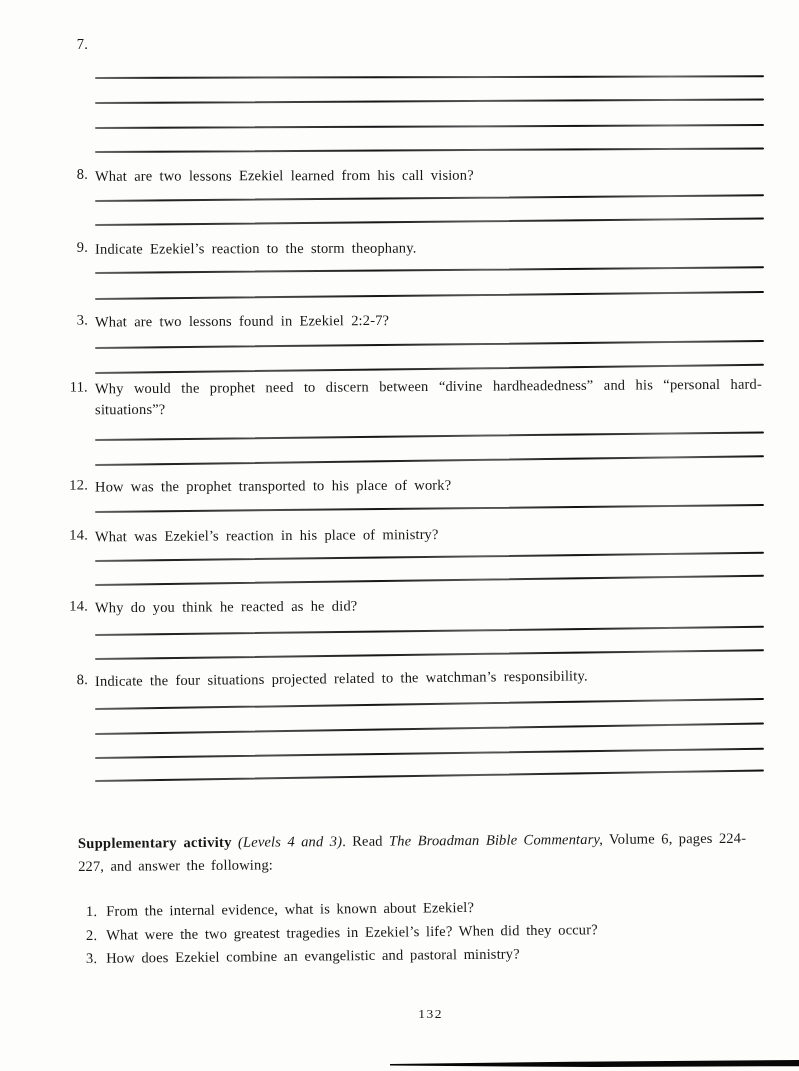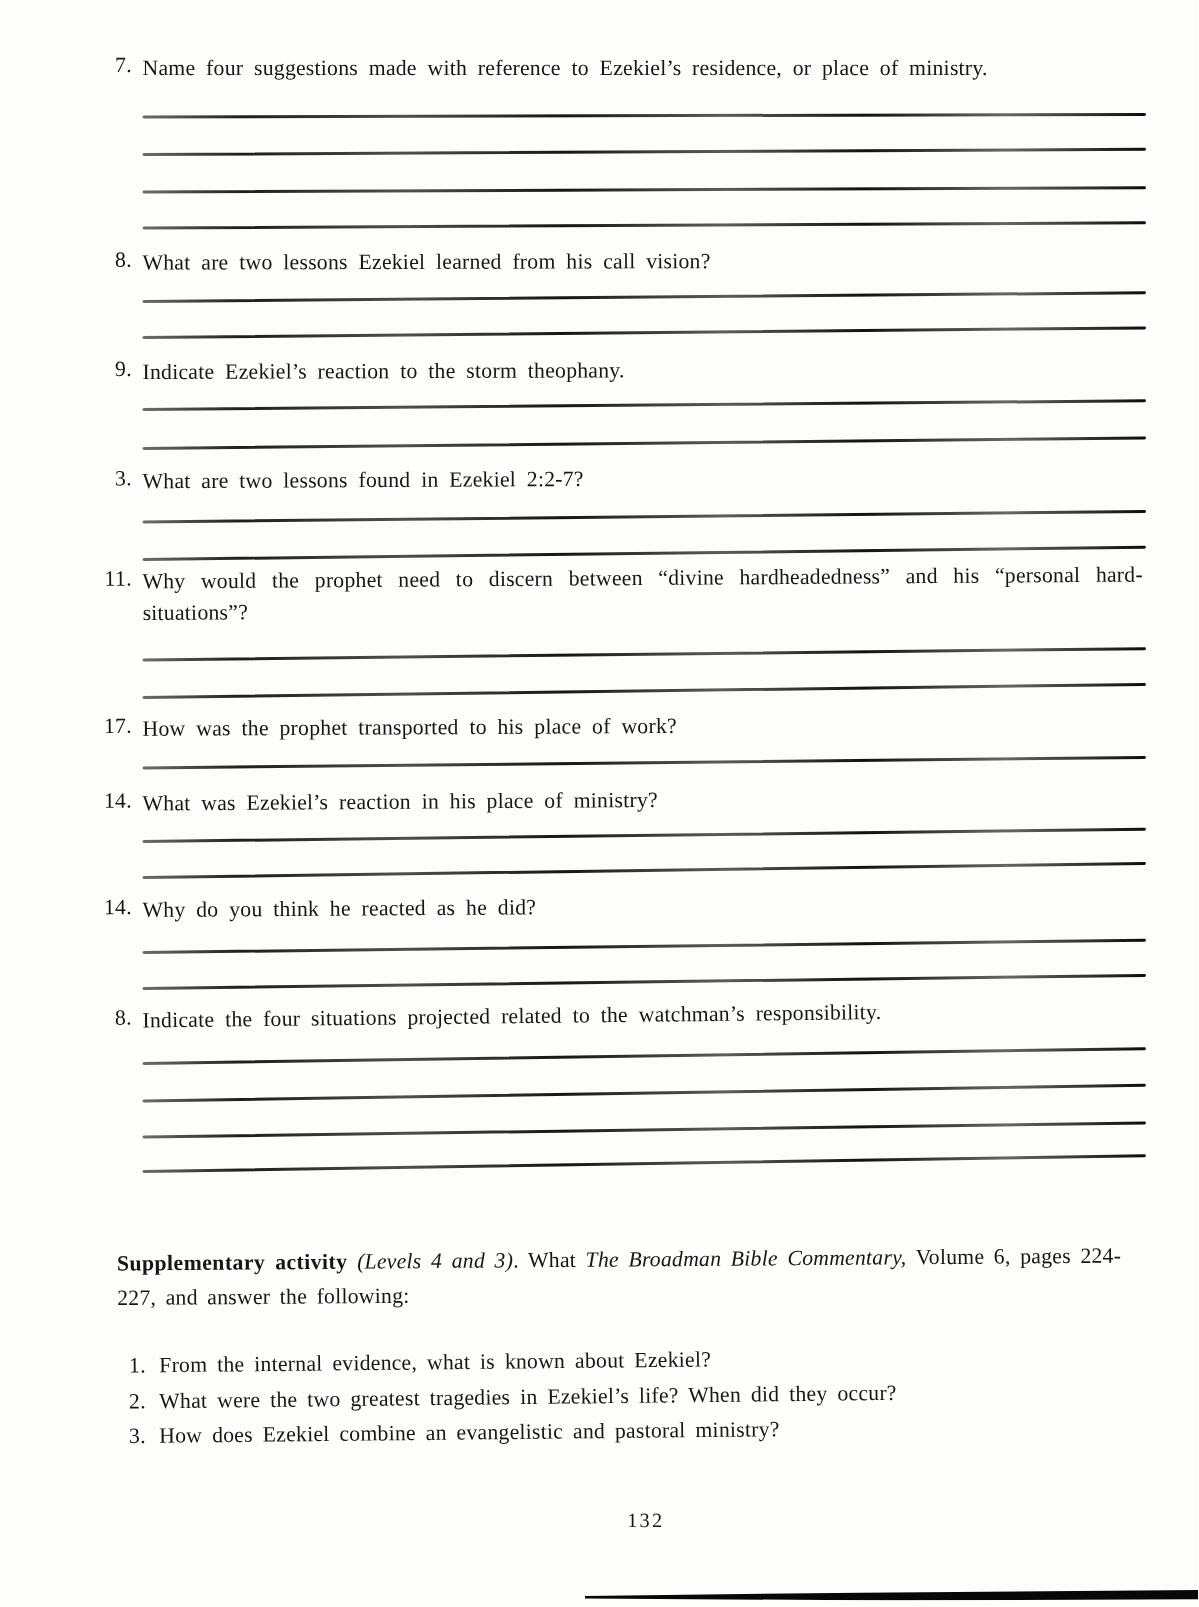--- a/index.html
+++ b/index.html
@@ -98,21 +98,20 @@
     clip-path: polygon(0 58%, 45% 25%, 100% 0, 100% 88%, 50% 100%, 0 80%);
   }
 </style>
 </head>
 <body>
 
 <div class="page">
 
   <section class="q" style="top:36px">
     <span class="qnum">7.</span>
-    <div class="qtext">Name four suggestions made with reference to Ezekiel’s residence, or place of ministry.</div>
   </section>
   <div class="aline" style="top:77px;--tilt:-0.15deg"></div>
   <div class="aline" style="top:102px;--tilt:-0.3deg"></div>
   <div class="aline" style="top:127px;--tilt:-0.25deg"></div>
   <div class="aline" style="top:151px;--tilt:-0.3deg"></div>
 
   <section class="q" style="top:166px;--tilt:-0.15deg">
     <span class="qnum">8.</span>
     <div class="qtext">What are two lessons Ezekiel learned from his call vision?</div>
   </section>
@@ -137,21 +136,21 @@
     <span class="qnum">11.</span>
     <div class="qtext">
       <span class="jline">Why would the prophet need to discern between “divine hardheadedness” and his “personal hard-</span>
       <span>situations”?</span>
     </div>
   </section>
   <div class="aline" style="top:439px;--tilt:-0.65deg"></div>
   <div class="aline" style="top:464px;--tilt:-0.75deg"></div>
 
   <section class="q" style="top:477px;--tilt:-0.3deg">
-    <span class="qnum">17.</span>
+    <span class="qnum">12.</span>
     <div class="qtext">How was the prophet transported to his place of work?</div>
   </section>
   <div class="aline" style="top:511px;--tilt:-0.6deg"></div>
 
   <section class="q" style="top:527px;--tilt:-0.4deg">
     <span class="qnum">14.</span>
     <div class="qtext">What was Ezekiel’s reaction in his place of ministry?</div>
   </section>
   <div class="aline" style="top:560px;--tilt:-0.7deg"></div>
   <div class="aline" style="top:584px;--tilt:-0.8deg"></div>
@@ -166,21 +165,21 @@
   <section class="q" style="top:672px;--tilt:-0.65deg">
     <span class="qnum">8.</span>
     <div class="qtext">Indicate the four situations projected related to the watchman’s responsibility.</div>
   </section>
   <div class="aline" style="top:708px;--tilt:-0.85deg"></div>
   <div class="aline" style="top:733px;--tilt:-0.9deg"></div>
   <div class="aline" style="top:757px;--tilt:-0.8deg"></div>
   <div class="aline" style="top:780px;--tilt:-0.9deg"></div>
 
   <section class="supp" style="top:832px;--tilt:-0.45deg">
-    <span><b>Supplementary activity</b><i> (Levels 4 and 3)</i><span>. What </span><i>The Broadman Bible Commentary,</i><span> Volume 6, pages 224-227, and answer the following:</span></span>
+    <span><b>Supplementary activity</b><i> (Levels 4 and 3)</i><span>. Read </span><i>The Broadman Bible Commentary,</i><span> Volume 6, pages 224-227, and answer the following:</span></span>
   </section>
 
   <div class="sitem" style="top:903px;--tilt:-0.6deg">
     <span class="snum">1.</span><span>From the internal evidence, what is known about Ezekiel?</span>
   </div>
   <div class="sitem" style="top:927px;--tilt:-0.65deg">
     <span class="snum">2.</span><span>What were the two greatest tragedies in Ezekiel’s life? When did they occur?</span>
   </div>
   <div class="sitem" style="top:950px;--tilt:-0.6deg">
     <span class="snum">3.</span><span>How does Ezekiel combine an evangelistic and pastoral ministry?</span>

